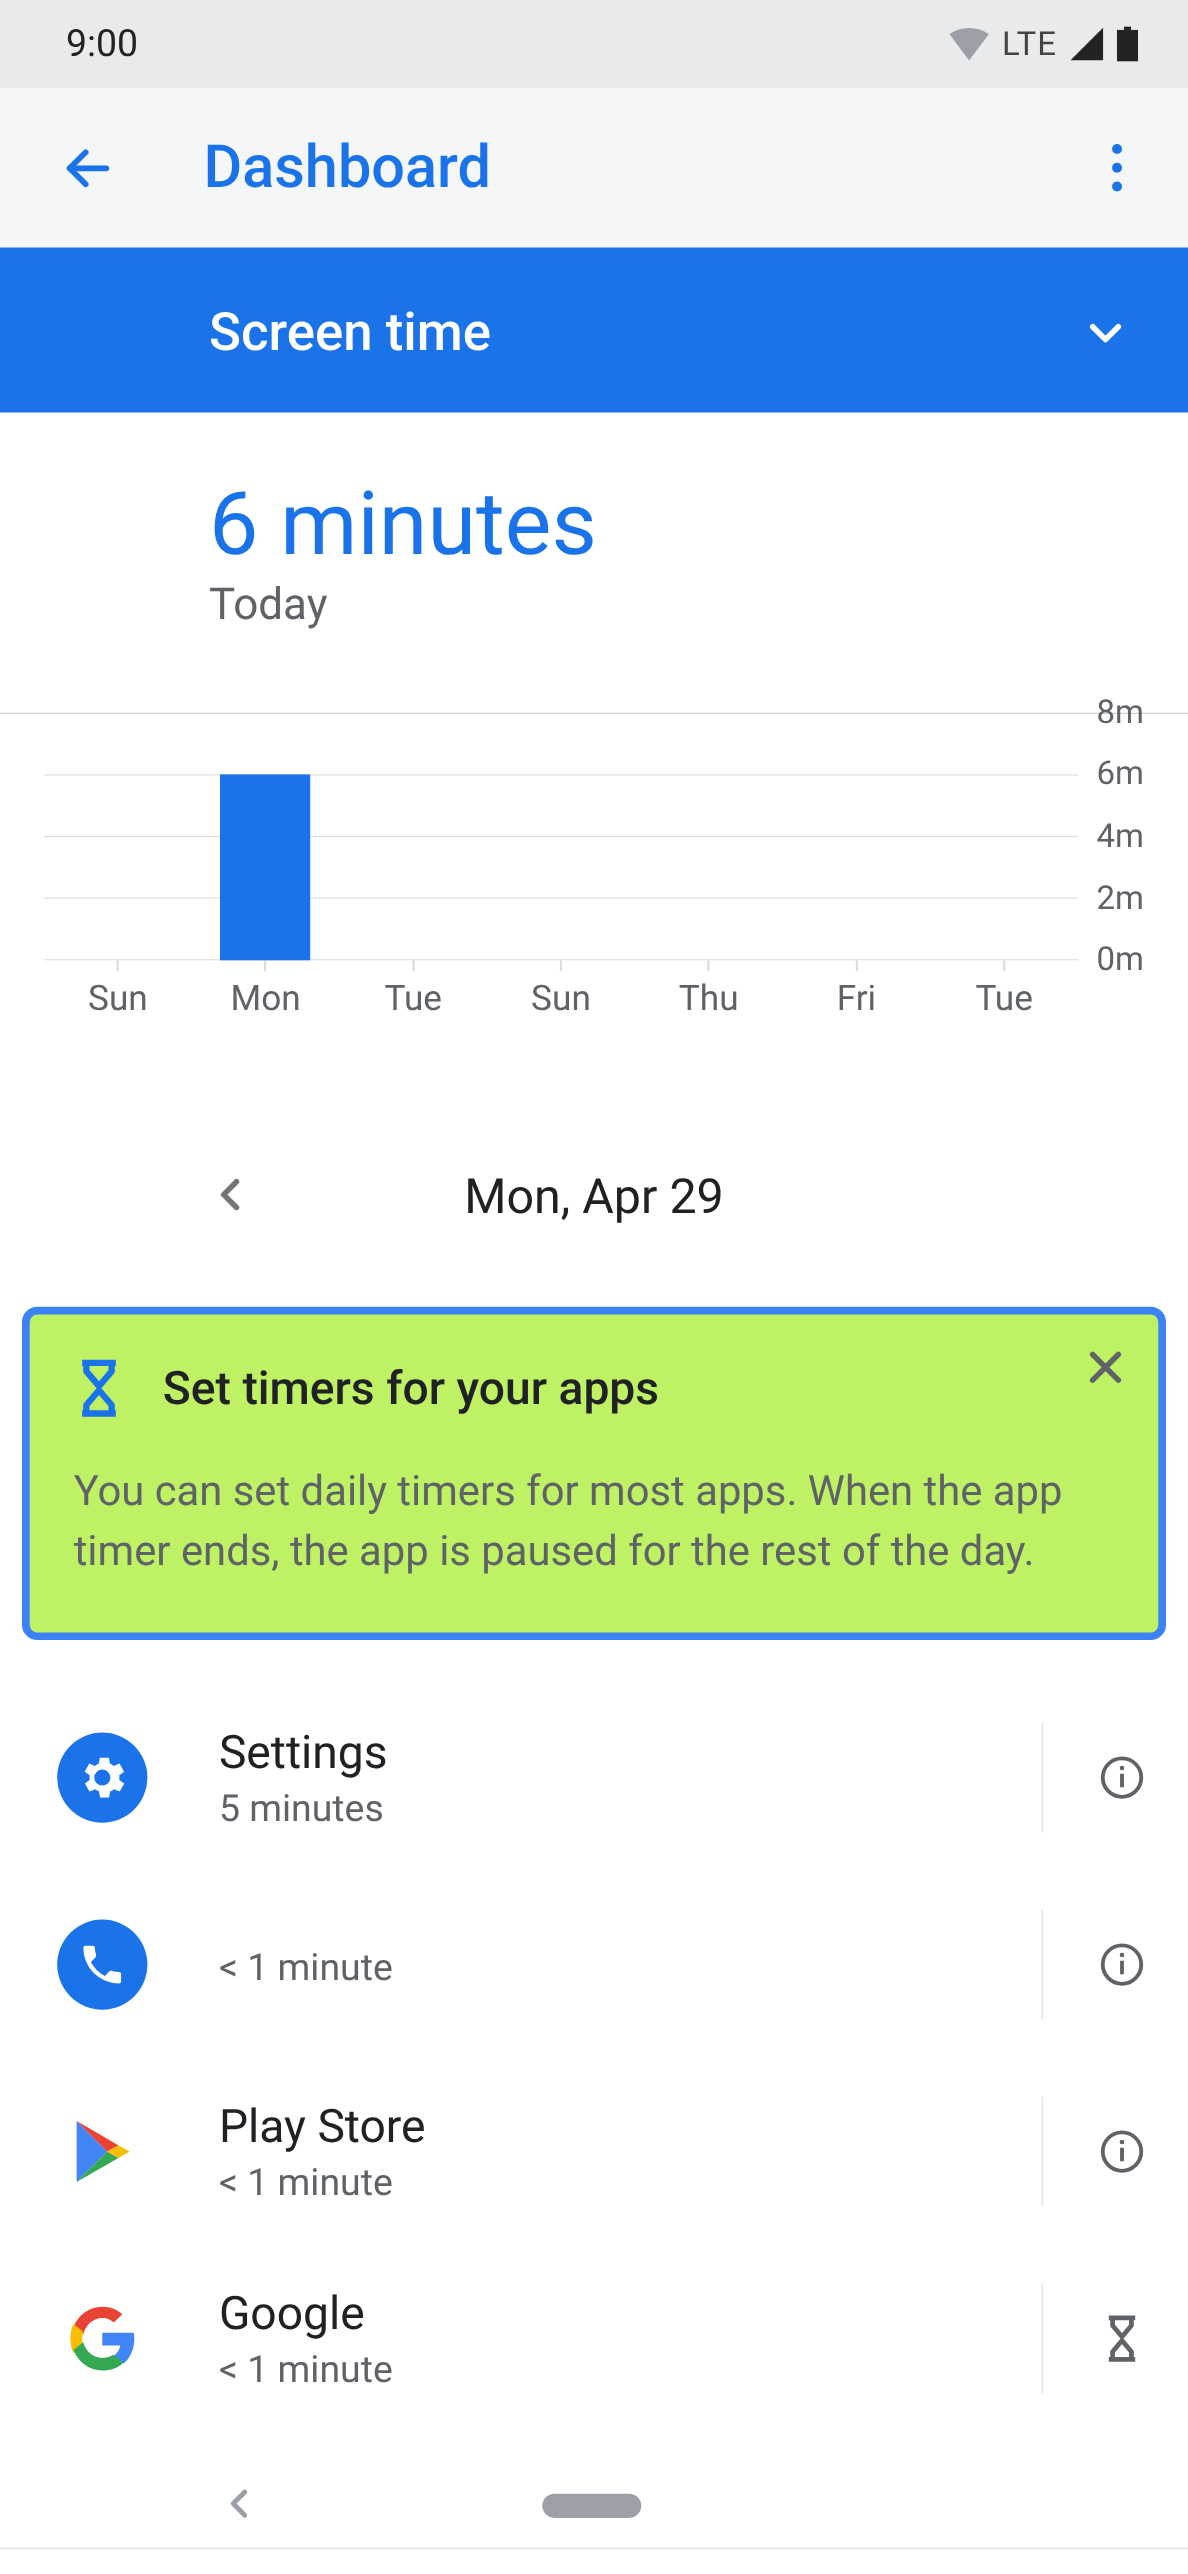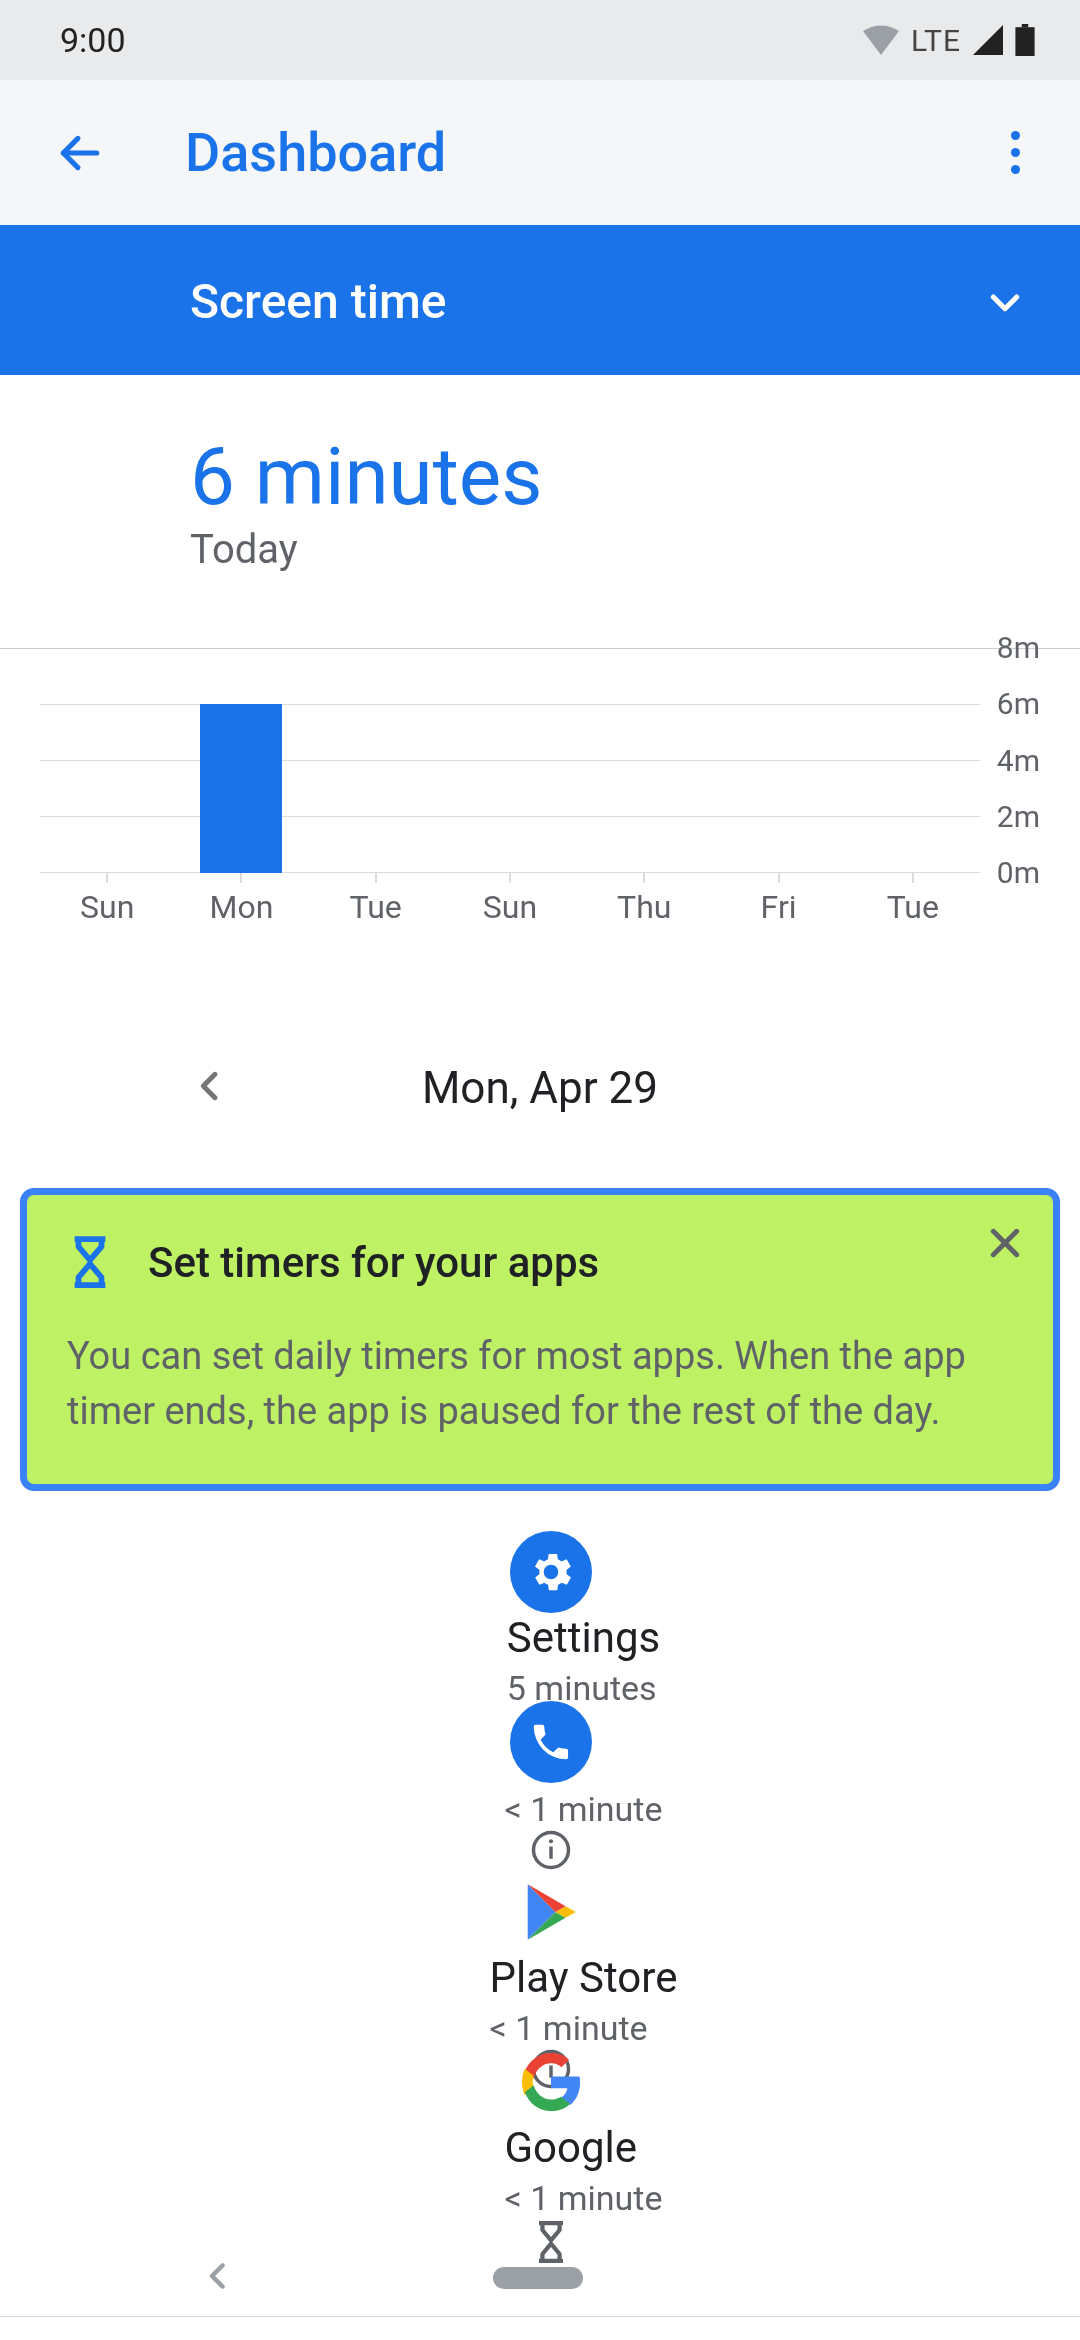--- a/index.html
+++ b/index.html
@@ -49,21 +49,21 @@
   
   .tip-card { margin:65px 20px 0 20px; border:7px solid #3b82f6; border-radius:14px; padding:40px 40px 45px 40px; position:relative; background:#bef264;}
   .tip-head { display:flex; align-items:center; gap:35px;}
   .tip-head svg { flex:0 0 auto; }
   .tip-title { font-size:42px; font-weight:500; color:#202124;}
   .tip-close { position:absolute; right:28px; top:28px; color:#5f6368;}
   .tip-body { font-size:38px; color:#5f6368; line-height:1.45; margin-top:40px;}
 
   
   .app-list { margin-top:40px; }
-  .app-row { display:flex; align-items:center; height:170px; padding:0 30px 0 52px;flex-direction:column;}
+  .app-row { display:flex; align-items:center; height:170px; padding:0 30px 0 52px;}
   .app-icon { width:82px; height:82px; border-radius:50%; display:flex; align-items:center; justify-content:center; flex:0 0 82px;}
   .app-text { margin-left:65px; flex:1; }
   .app-name { font-size:42px; color:#202124; }
   .app-sub { font-size:34px; color:#5f6368; margin-top:6px;}
   .row-div { width:1px; height:100px; background:#dadce0; margin:0 42px;}
   .row-action { width:60px; height:60px; display:flex; align-items:center; justify-content:center; color:#5f6368;}
   .icon-settings { background:#1a73e8;}
   .icon-phone { background:#1a73e8;}
   .icon-google, .icon-play { background:transparent; }
 

